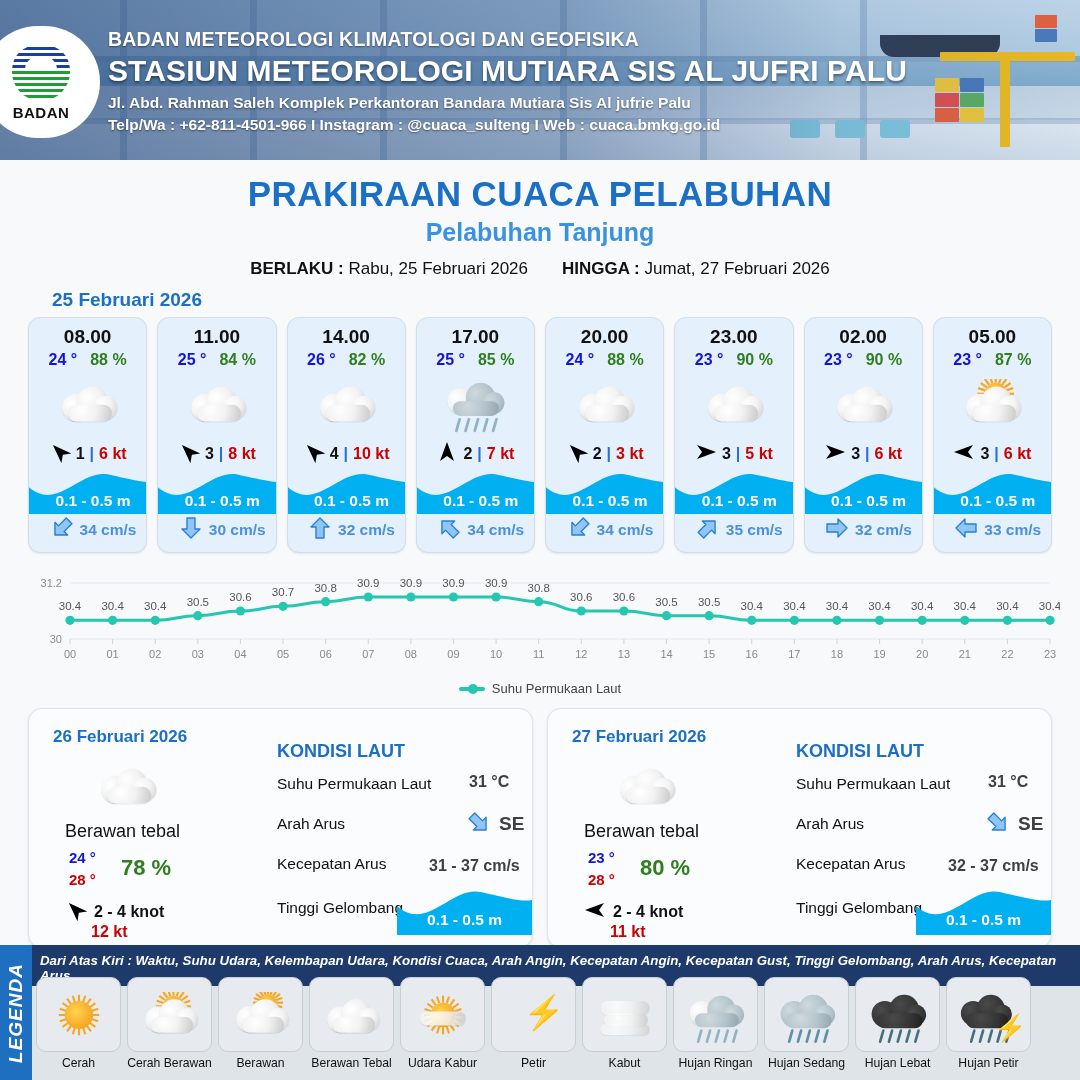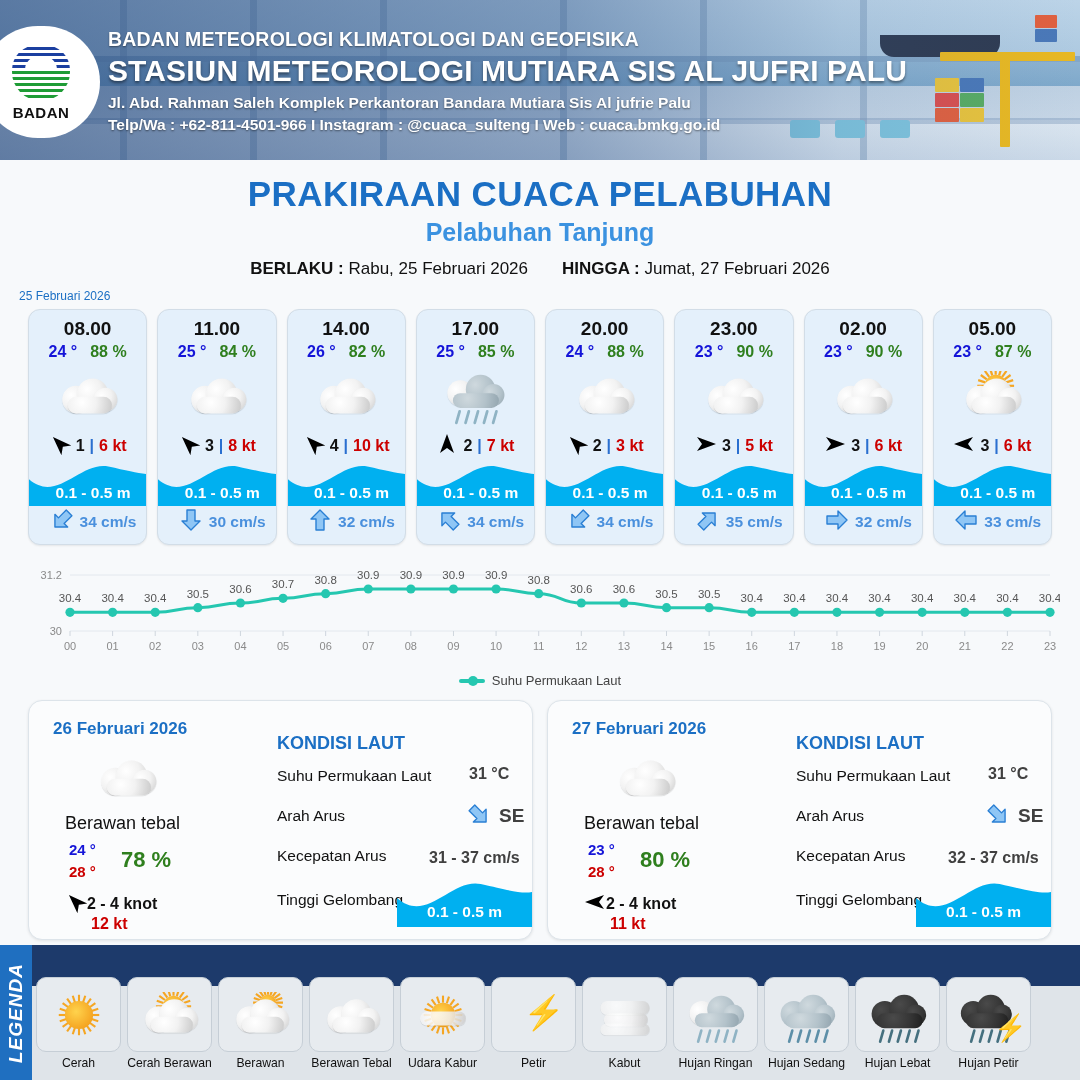--- a/index.html
+++ b/index.html
@@ -71,21 +71,21 @@
   .hdr-l4 { font-size:15.5px; font-weight:bold; margin-top:4px; text-shadow:0 1px 2px rgba(0,0,0,.5); }
 
   
   .title-wrap { text-align:center; padding-top:14px; }
   .title-main { font-size:35px; font-weight:bold; color:#1b6fc4; letter-spacing:.4px; }
   .title-sub  { font-size:25px; font-weight:bold; color:#3b92e0; margin-top:4px; }
   .valid-row { display:flex; justify-content:center; gap:34px; margin-top:12px; font-size:17px; color:#111; }
   .valid-lbl { font-weight:bold; }
 
   
-  .date-head { font-size:12px; font-weight:normal; color:#1b6fc4; margin:10px 0 6px 19px; }
+  .date-head { font-size:19px; font-weight:bold; color:#1b6fc4; margin:10px 0 6px 52px; }
   .cards { display:flex; gap:10px; padding:0 28px; }
   .card {
     width:128px; background:#e4f0fb; border:1px solid #d2dde7; border-radius:12px;
     overflow:hidden; position:relative; height:236px;
     box-shadow:0 1px 2px rgba(0,0,0,.08);
   }
   .c-time { text-align:center; font-size:19px; font-weight:bold; color:#111; margin-top:8px; }
   .c-vals { display:flex; justify-content:center; gap:13px; margin-top:3px; }
   .c-temp { font-size:16px; font-weight:bold; color:#1414d8; }
   .c-hum  { font-size:16px; font-weight:bold; color:#2f7f1e; }
@@ -135,21 +135,21 @@
   .day {
     flex:1; background:#fbfcfd; border:1px solid #dde4ea; border-radius:14px;
     height:240px; position:relative; box-shadow:0 1px 3px rgba(0,0,0,.09);
   }
   .d-date { position:absolute; left:24px; top:18px; font-size:17px; font-weight:bold; color:#1b6fc4; }
   .d-icon { position:absolute; left:62px; top:50px; }
   .d-cond { position:absolute; left:36px; top:112px; font-size:18px; color:#111; }
   .d-tmin { position:absolute; left:40px; top:140px; font-size:15px; font-weight:bold; color:#1414d8; }
   .d-tmax { position:absolute; left:40px; top:162px; font-size:15px; font-weight:bold; color:#cc0000; }
   .d-hum  { position:absolute; left:92px; top:146px; font-size:22px; font-weight:bold; color:#2f7f1e; }
-  .d-wind { position:absolute; left:36px; top:190px; display:flex; align-items:center; 
+  .d-wind { position:absolute; left:36px; top:190px; display:flex; align-items:center; gap:7px;
             font-size:16px; font-weight:bold; color:#111; }
   .d-gust { position:absolute; left:62px; top:214px; font-size:16px; font-weight:bold; color:#cc0000; }
 
   .d-sea-title { position:absolute; left:248px; top:32px; font-size:18px; font-weight:bold; color:#1b6fc4; }
   .d-row { position:absolute; left:248px; font-size:15.5px; color:#111; }
   .d-val { position:absolute; font-size:16px; font-weight:bold; color:#404040;text-align:center; }
 
   .wave-pill { position:absolute; width:135px; height:50px; }
   .wave-pill .wt { position:absolute; left:0; bottom:6px; width:135px; text-align:center;
     font-size:15.5px; font-weight:bold; color:#fff; z-index:3; }
@@ -732,20 +732,21 @@
       <div class="wave-pill" style="left:368px;top:176px"><svg width="135" height="50" viewBox="0 0 135 50">
           <path d="M0 21 C 29.7 47.5, 54 1, 83.7 7.000000000000001 C 110.69999999999999 13, 124.2 17, 135 15 L 135 50 L 0 50 Z" fill="#00b0f0"></path>
         </svg><span class="wt">0.1 - 0.5 m</span></div>
     </div>
   </div>
 
 <div class="legenda">
   <div class="leg-side">
     <span>LEGENDA</span>
   </div>
+  <div class="leg-note">Dari Atas Kiri : Waktu, Suhu Udara, Kelembapan Udara, Kondisi Cuaca, Arah Angin, Kecepatan Angin, Kecepatan Gust, Tinggi Gelombang, Arah Arus, Kecepatan Arus</div>
   <div class="leg-items" id="legItems">
       <div class="leg-item">
         <div class="leg-tile">
           <div class="wi" style="transform: scale(0.88);">
             <svg width="72" height="52" style="position: absolute; left: 0px; top: 0px;">
               <line x1="51" y1="26" x2="59" y2="26" stroke="#f5a623" stroke-width="2.4"></line>
               <line x1="50.265847744427305" y1="30.63525491562421" x2="57.874299874788534" y2="33.10739087062379" stroke="#f5a623" stroke-width="2.4"></line>
               <line x1="48.135254915624216" y1="34.8167787843871" x2="54.60739087062379" y2="39.519060802726884" stroke="#f5a623" stroke-width="2.4"></line>
               <line x1="44.8167787843871" y1="38.135254915624216" x2="49.519060802726884" y2="44.60739087062379" stroke="#f5a623" stroke-width="2.4"></line>
               <line x1="40.63525491562421" y1="40.265847744427305" x2="43.10739087062379" y2="47.874299874788534" stroke="#f5a623" stroke-width="2.4"></line>

